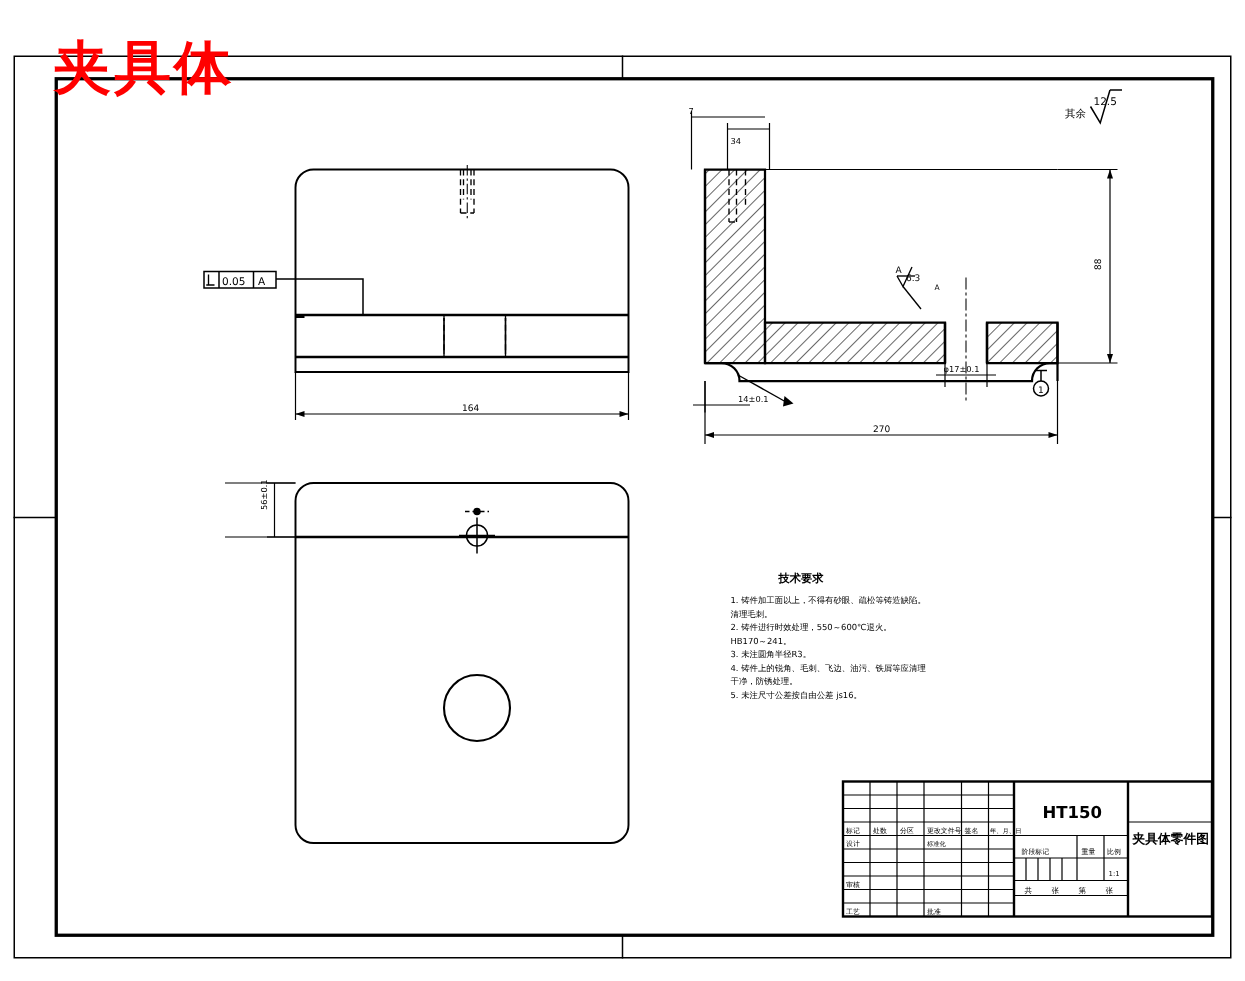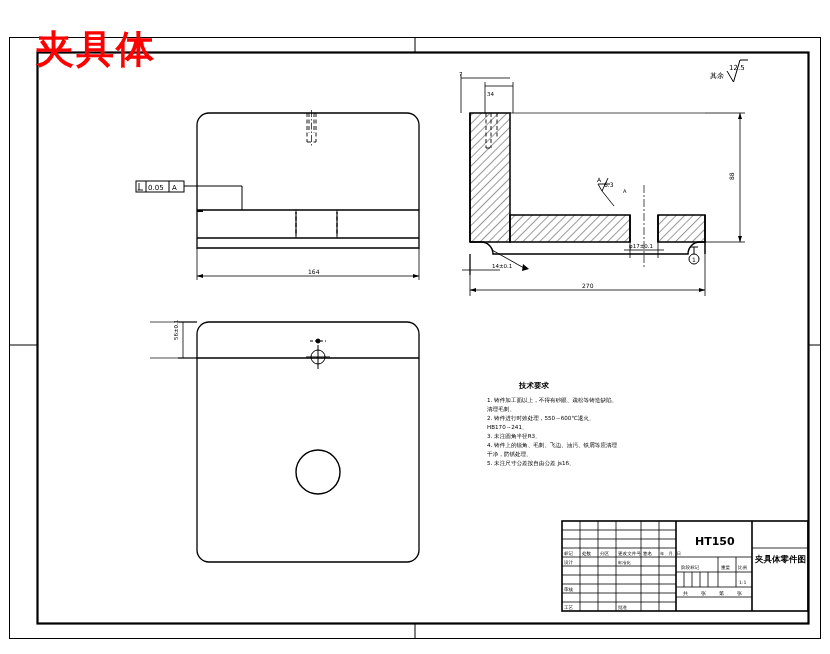--- a/index.html
+++ b/index.html
@@ -2,21 +2,21 @@
 <html><head>
 <meta charset="utf-8">
 <style>
   html,body{margin:0;padding:0;background:#ffffff;}
   body{width:830px;height:654px;position:relative;overflow:hidden;
        font-family:"DejaVu Sans","Liberation Sans",sans-serif;color:#000;}
   #sheet{position:absolute;left:0;top:0;width:830px;height:654px;}
   svg{display:block;}
   .redtitle{
     position:absolute;left:36px;top:30px;
-    font-family:Liberation Serif, serif;
+    font-family:Liberation Mono, monospace;
     font-weight:bold;font-size:38px;color:#ff0000;letter-spacing:2px;
     line-height:1;white-space:nowrap;
   }
 </style>
 </head>
 <body>
 
 <div id="sheet">
 <svg width="830" height="654" viewBox="0 0 830 654">
 

